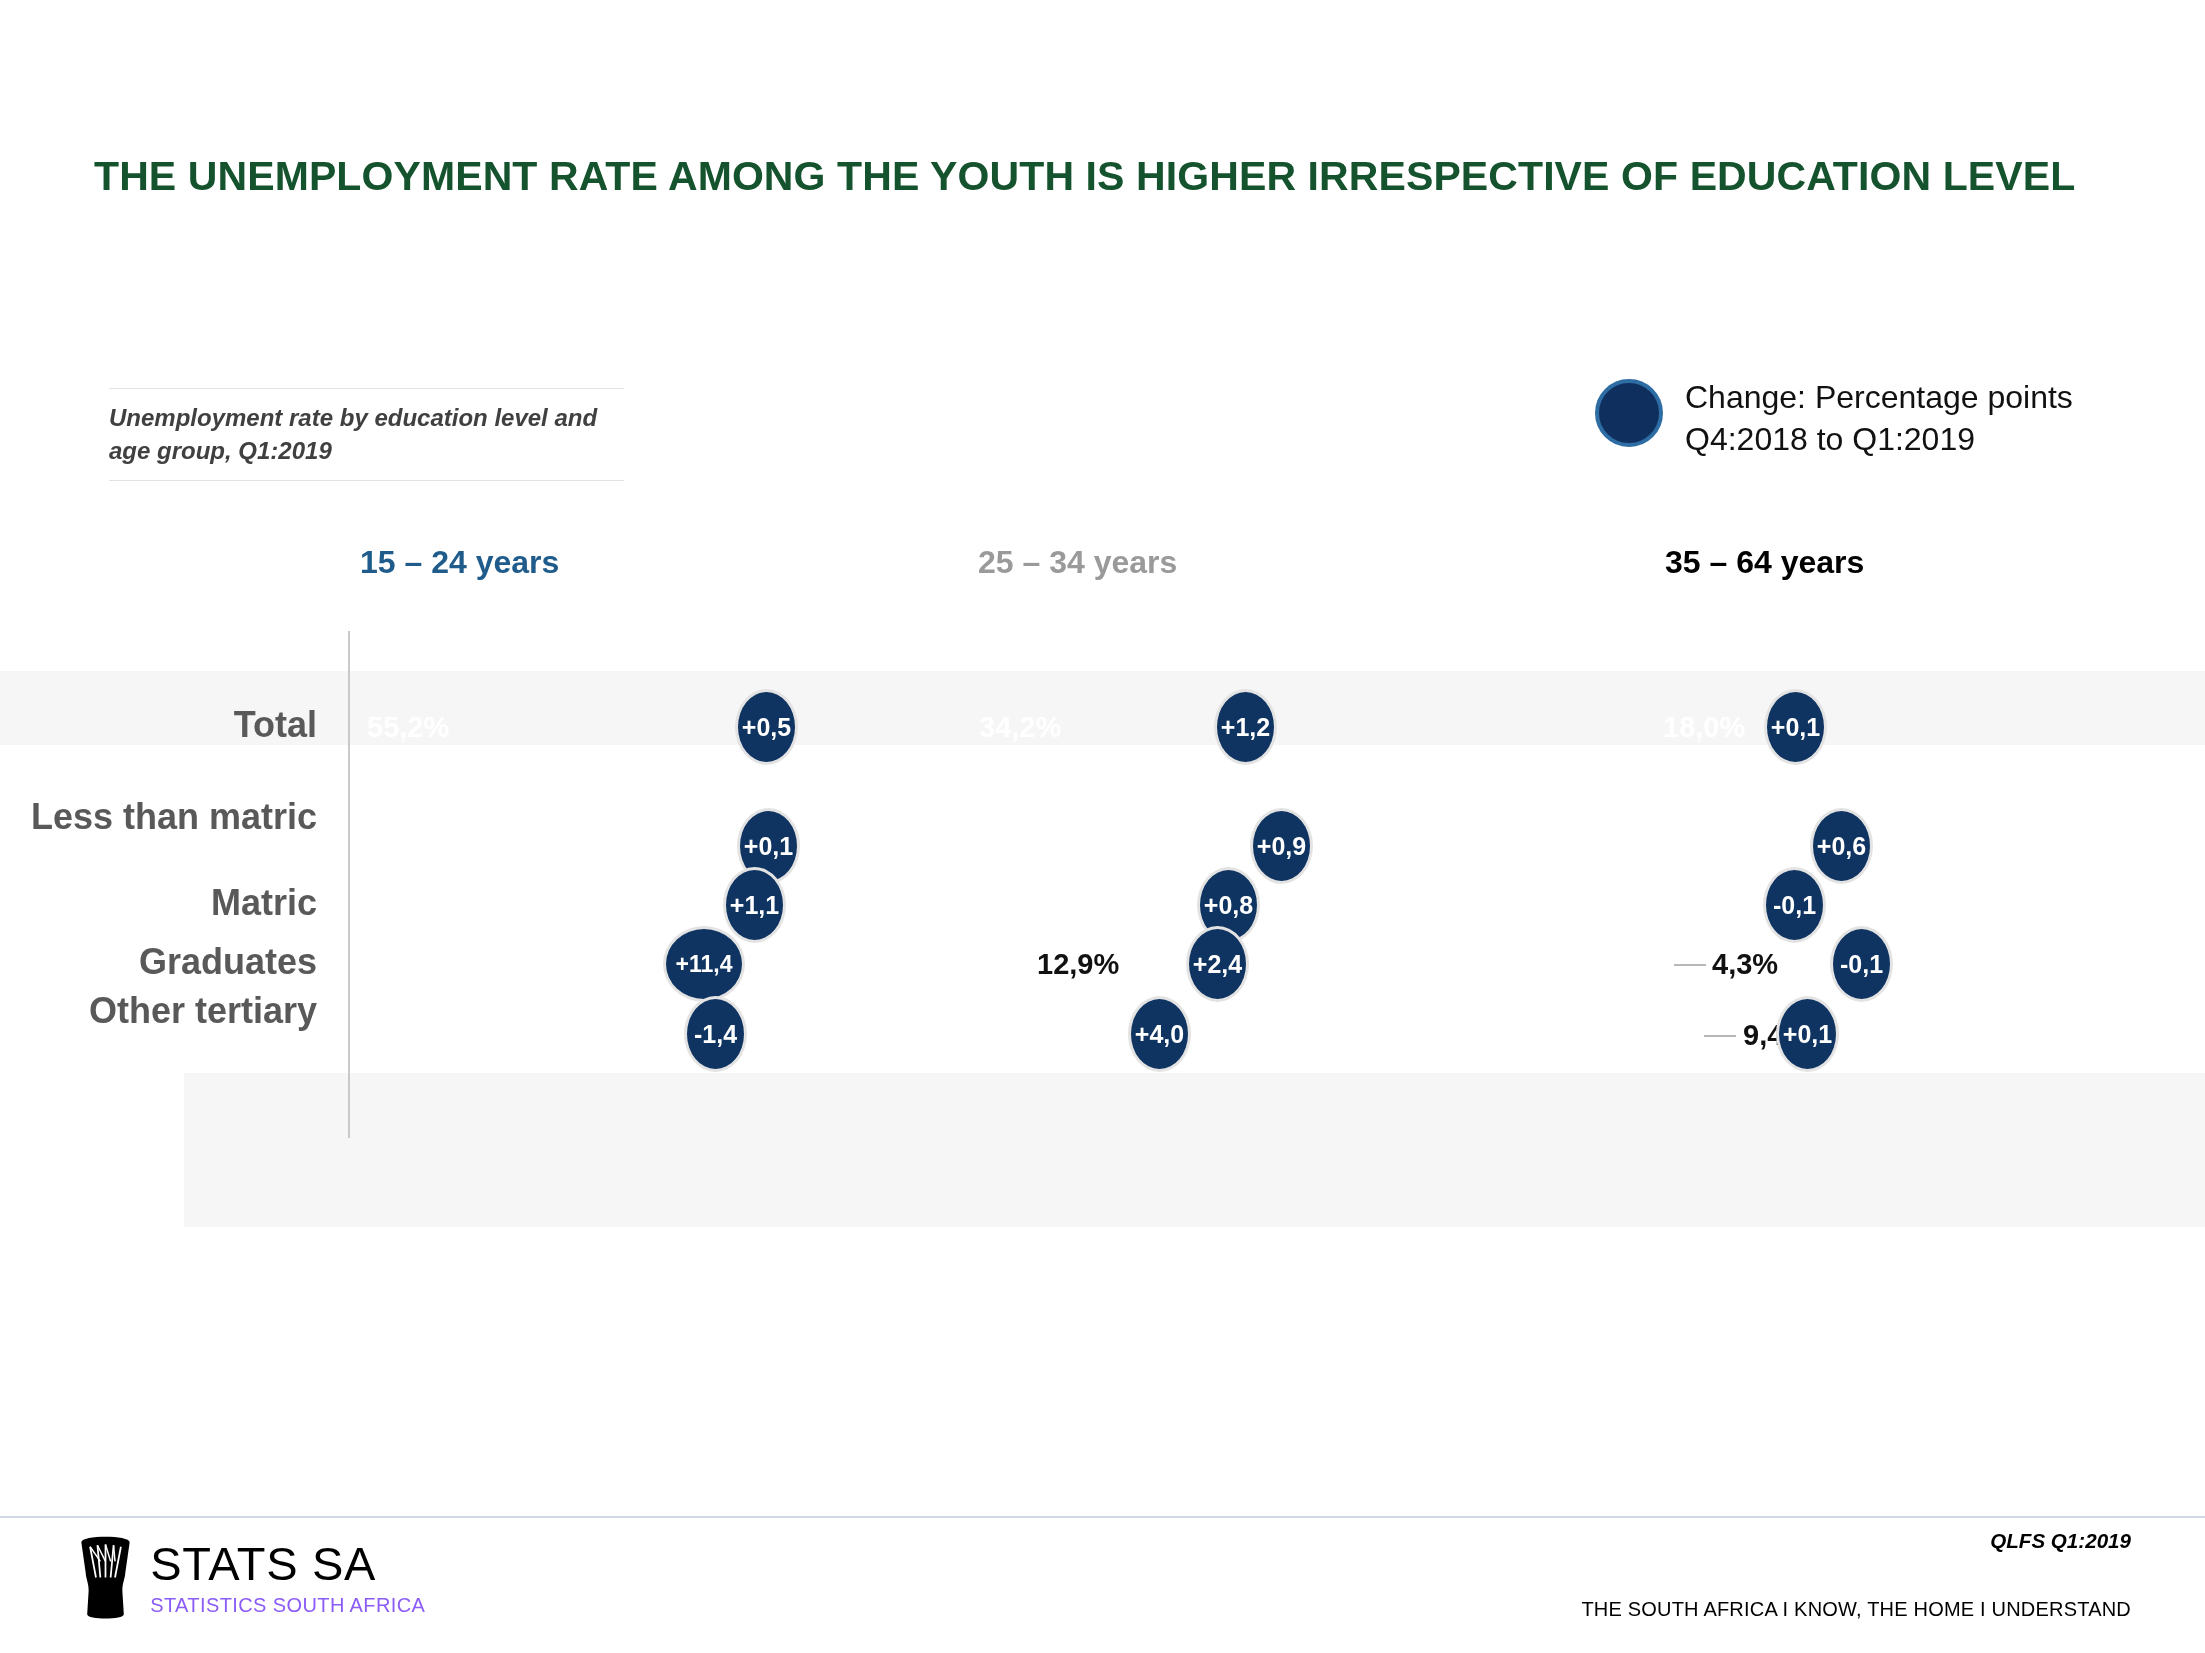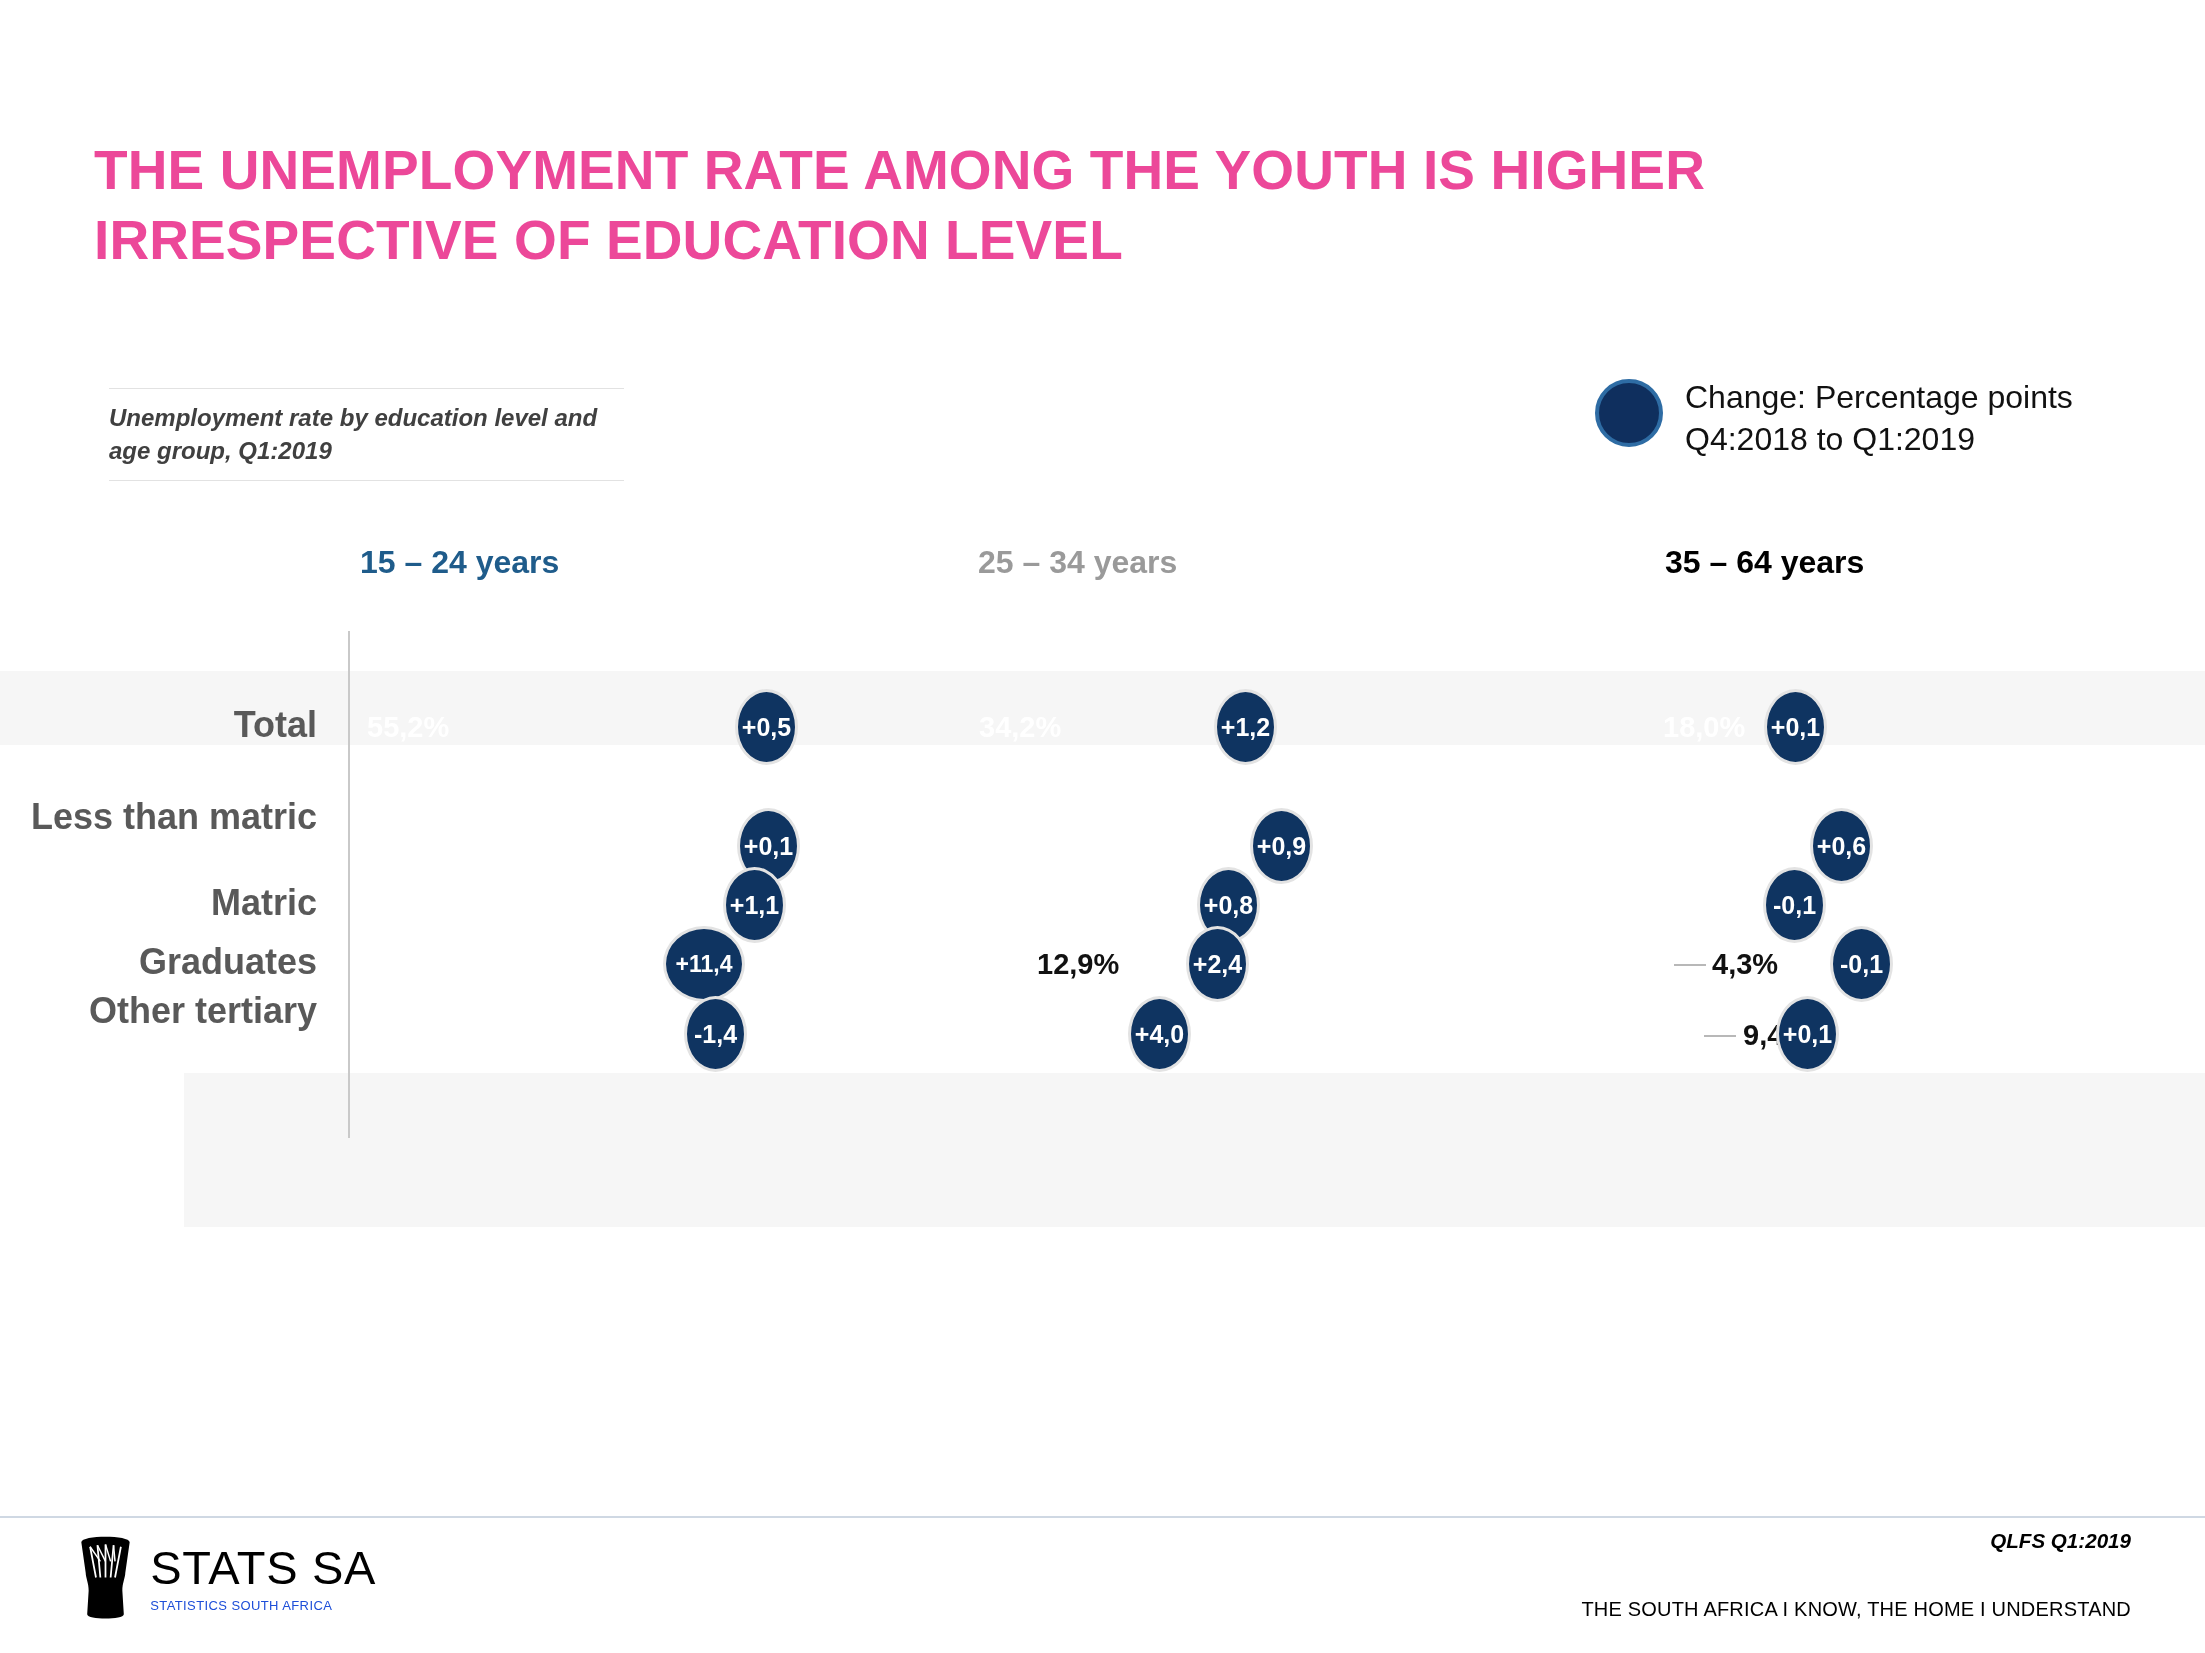--- a/index.html
+++ b/index.html
@@ -12,22 +12,22 @@
   }
   .slide{position:absolute;inset:0;}
 
   
   .band{position:absolute;background:#f6f6f6;z-index:0;}
   #band-1{left:0;   top:671px;  width:2205px; height:74px;}
   #band-2{left:184px;top:1073px;width:2021px;height:154px;}
 
   
   #page-title{
-    position:absolute;left:94px;top:135px;width:1985px;
-    color:#ec4899;font-size:55px;font-weight:bold;line-height:1.28;
+    position:absolute;left:94px;top:150px;width:1985px;
+    color:#14532d;font-size:41px;font-weight:bold;line-height:1.28;
     letter-spacing:0.1px;z-index:5;
   }
 
   
   #subtitle-box{
     position:absolute;left:109px;top:388px;width:515px;z-index:5;
     border-top:1.5px solid #e2e2e2;border-bottom:1.5px solid #e2e2e2;
     padding:11.8px 0 13.2px 0;
   }
   #subtitle-text{
@@ -79,21 +79,21 @@
 
   
   #footer-rule{position:absolute;left:0;top:1516px;width:2205px;height:2.2px;
                background:#cfd8e3;z-index:4;}
   #footer{position:absolute;left:0;top:1516px;width:2205px;height:138px;z-index:5;}
 
   #logo-block{position:absolute;left:74px;top:16px;display:flex;align-items:center;gap:13.2px;}
   #logo-drum-icon{width:63px;height:91px;flex:0 0 auto;}
   #logo-wordmark{display:flex;flex-direction:column;line-height:1;}
   #logo-name{font-size:47px;letter-spacing:0.7px;color:#000;}
-  #logo-sub{font-size:13px;letter-spacing:0.4px;color:#1d4ed8;margin-top:8px;}
+  #logo-sub{font-size:20px;letter-spacing:0.4px;color:#8b5cf6;margin-top:8px;}
 
   #footer-source{position:absolute;right:74px;top:13.2px;
                  font-size:20.6px;font-style:italic;font-weight:bold;color:#000;}
   #footer-tagline{position:absolute;right:74px;top:82px;
                   font-size:20px;color:#000;letter-spacing:0.2px;}
 </style>
 </head>
 <body>
 
 <div class="slide">

